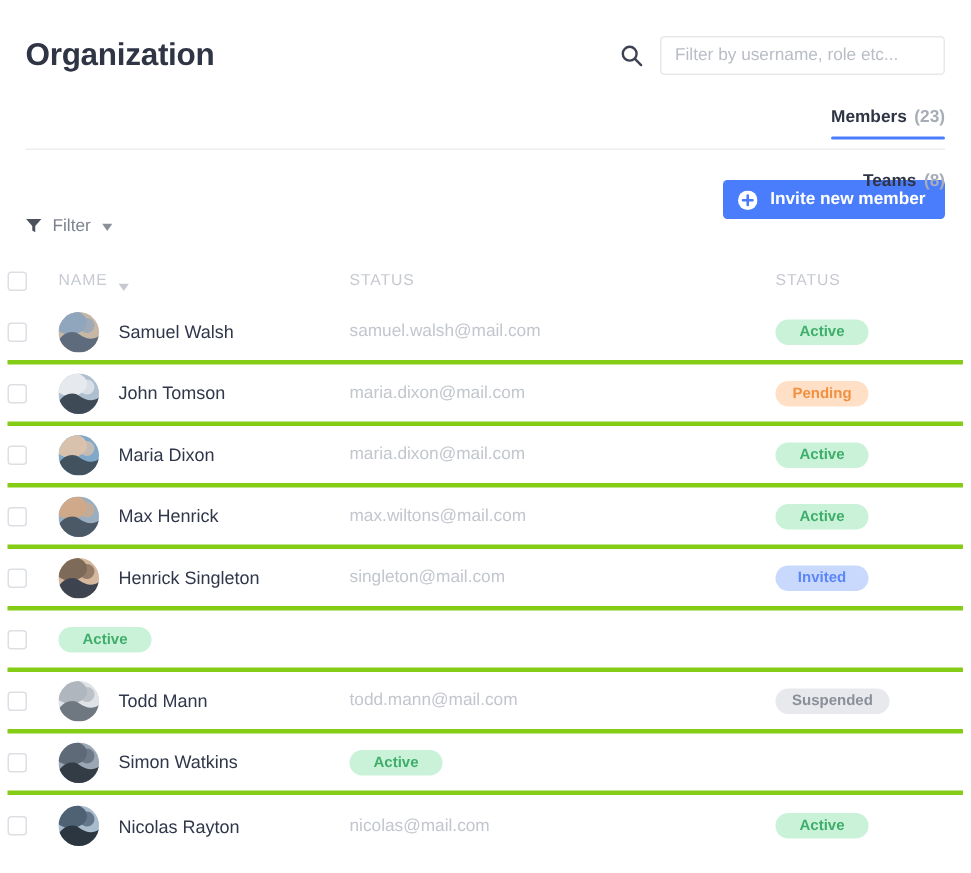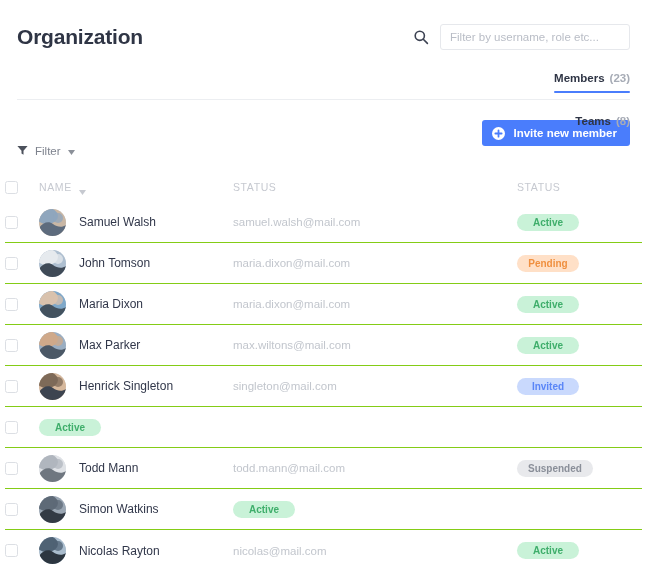--- a/index.html
+++ b/index.html
@@ -169,21 +169,21 @@
   .funnel-icon { width: 11px; height: 11px; display: block; flex: none; color: #4c515c; }
   .caret-icon  { width: 7px;  height: 5px;  display: block; flex: none; color: #8b9099; }
 
   
   .table { padding: 0 5px; }
 
   .row {
     display: flex;
     align-items: center;
     height: 41px;
-    border-bottom: 1px solid #84cc16;
+    border-bottom: 3px solid #84cc16;
   }
 
   .row.head {
     height: 30px;
     border-bottom: none;
   }
 
   .row.last { border-bottom: none; }
 
   .cell-check {
@@ -417,21 +417,21 @@
           </div>
           <div class="cell-name">
             <span class="avatar">
               <svg viewBox="0 0 27 27" preserveAspectRatio="xMidYMid slice">
                 <rect width="27" height="27" fill="#9aaec2"></rect>
                 <ellipse cx="8" cy="7" rx="11" ry="8" fill="#cfa98a"></ellipse>
                 <path d="M0 19c4-6 10-7 14-4s9 4 13 1v11H0z" fill="#4b5866"></path>
                 <circle cx="19" cy="9" r="5" fill="#cfa98a" opacity="0.75"></circle>
               </svg>
             </span>
-            <span class="name-text">Max Parker</span>
+            <span class="name-text">Max Henrick</span>
           </div>
           <div class="cell-email">max.wiltons@mail.com</div>
           <div class="cell-status">
             <span class="badge badge-active">Active</span>
           </div>
         </div>
         <div class="row">
           <div class="cell-check">
             <span class="checkbox"></span>
           </div>

